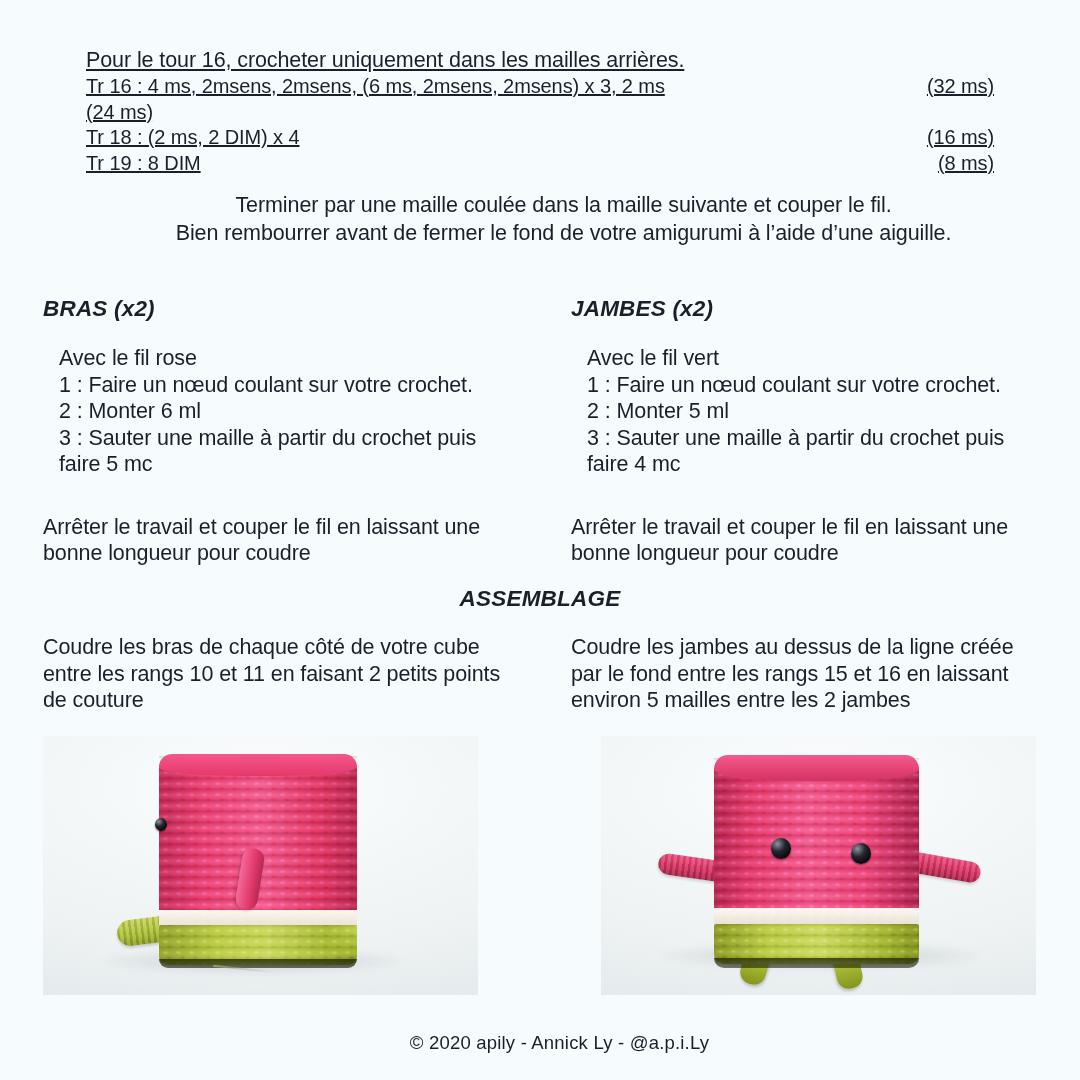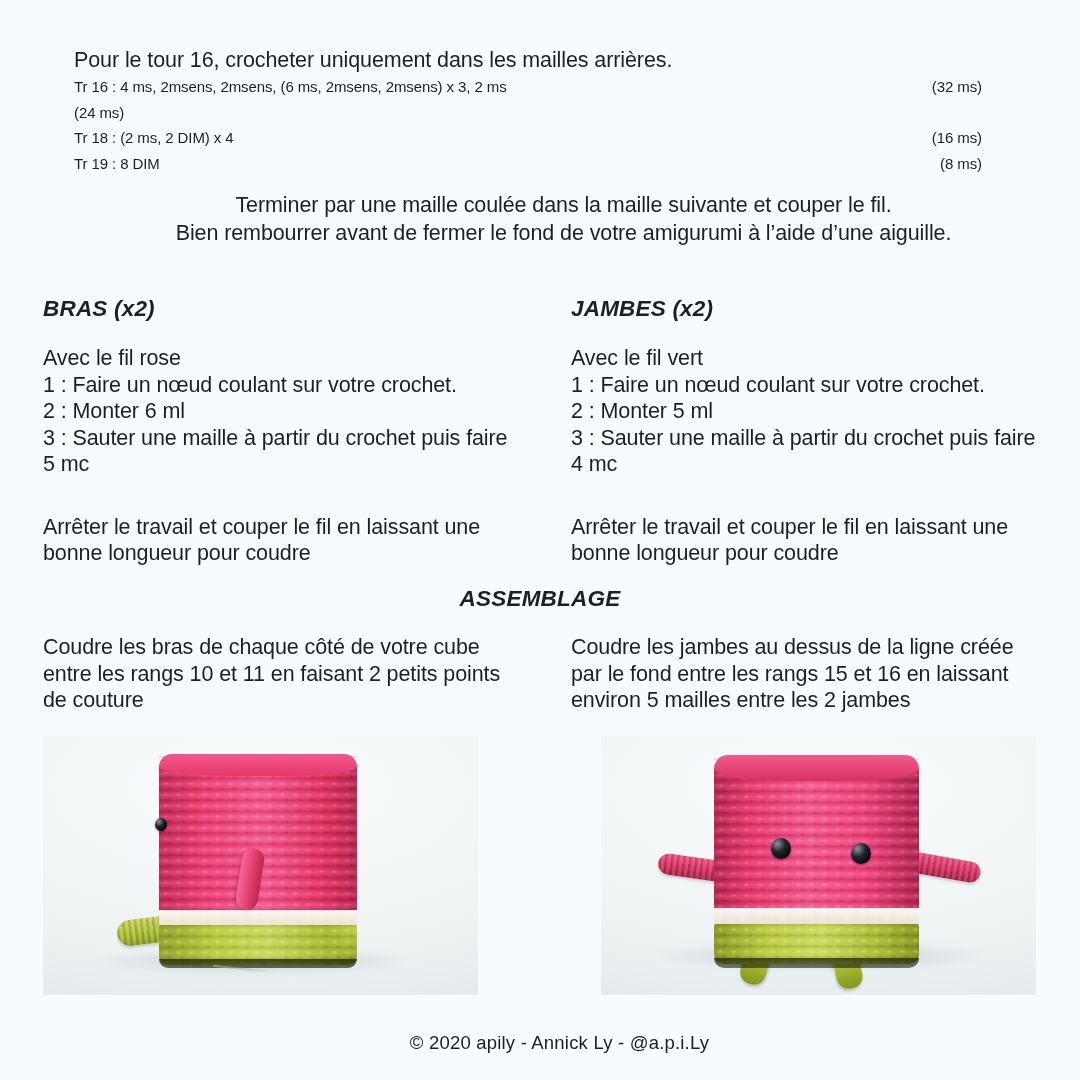--- a/index.html
+++ b/index.html
@@ -17,35 +17,36 @@
   }
 
   .page {
     position: absolute;
     inset: 0;
   }
 
   
   .rounds {
     position: absolute;
-    left: 74px;
+    left: 86px;
     top: 48px;
     width: 908px;
+    text-decoration: underline;
   }
   .rounds-intro {
     font-size: 21.5px;
     line-height: 25.8px;
     letter-spacing: -0.1px;
     white-space: nowrap;
   }
   .round-row {
     display: flex;
     align-items: baseline;
     justify-content: space-between;
-    font-size: 15px;
+    font-size: 20px;
     line-height: 25.8px;
     letter-spacing: -0.1px;
     white-space: nowrap;
   }
   .round-row .r-left { flex: 0 1 auto; }
   .round-row .r-count { flex: 0 0 auto; text-align: right; }
 
   
   .finish-note {
     position: absolute;
@@ -73,20 +74,21 @@
     font-size: 22.5px;
     font-weight: bold;
     font-style: italic;
     letter-spacing: 0.2px;
     margin: 0 0 23px 0;
   }
   .part-lines {
     font-size: 21.5px;
     line-height: 26.5px;
     letter-spacing: -0.1px;
+    margin-left: 16px;
   }
   .part-line { white-space: normal; }
   .part-outro {
     margin-top: 36px;
     font-size: 21.5px;
     line-height: 26.5px;
     letter-spacing: -0.1px;
   }
 
   

